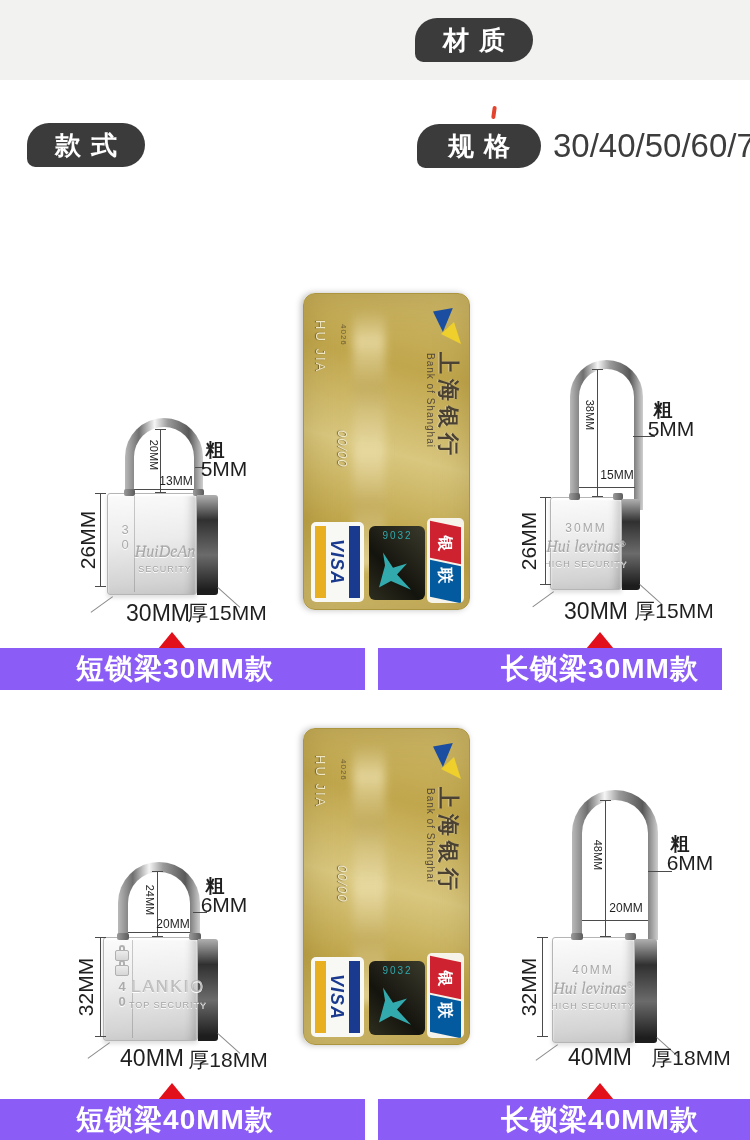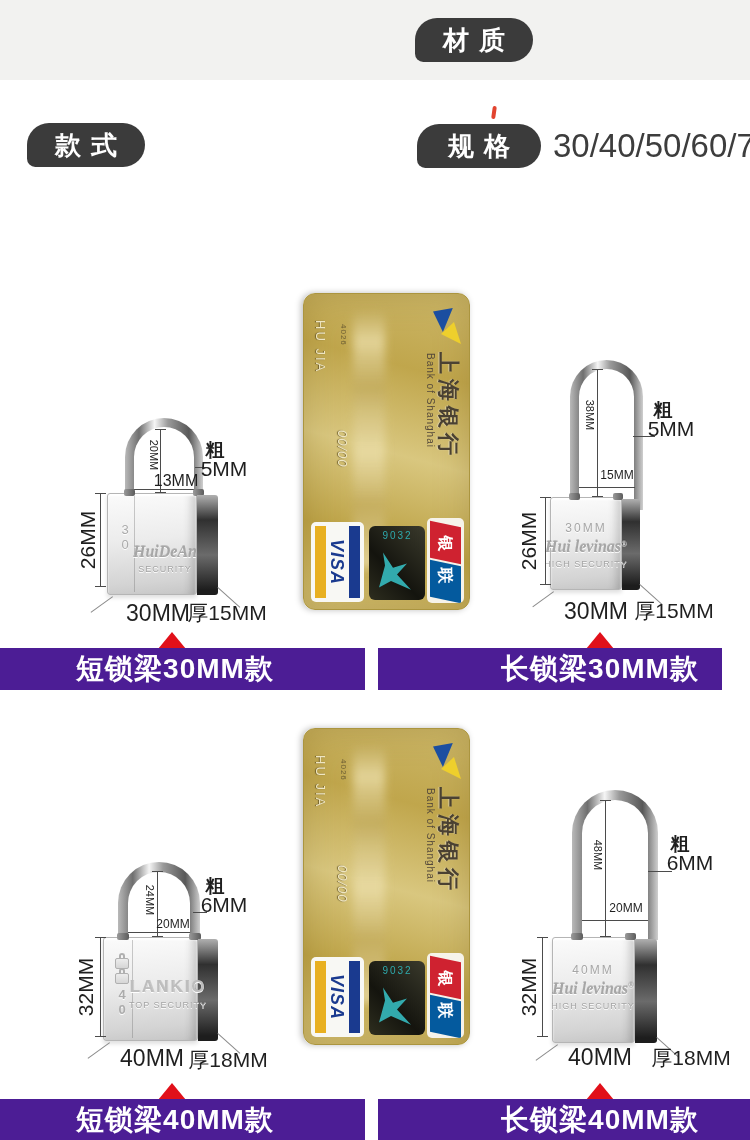--- a/index.html
+++ b/index.html
@@ -36,21 +36,21 @@
   .dv::before,.dv::after{content:"";position:absolute;left:-5px;width:11px;height:1px;background:#4b4b4b;}
   .dv::before{top:0;}.dv::after{bottom:0;}
   .dh{position:absolute;height:1px;background:#4b4b4b;}
   .diag{position:absolute;height:1px;background:#8a8a8a;transform-origin:left top;}
   .lbl{position:absolute;white-space:nowrap;color:#1f1f1f;transform:translate(-50%,-50%);line-height:1;}
   .lbl.r90{transform:translate(-50%,-50%) rotate(90deg);}
   .lbl.rm90{transform:translate(-50%,-50%) rotate(-90deg);}
   .engWrap{position:absolute;transform:translateX(-50%);display:flex;flex-direction:column;
        align-items:center;gap:3px;text-align:center;}
   .eng-top{font-size:12px;letter-spacing:2px;color:#a6a6a6;text-shadow:0 1px 0 #fff;}
-  .eng-brand{font-family:"Liberation Serif",serif;font-style:italic;font-weight:bold;font-size:16px;
+  .eng-brand{font-family:"Liberation Serif",serif;font-style:italic;font-weight:normal;font-size:16px;
        color:#a6a6a6;text-shadow:0 1px 0 #fff,0 -1px 0 rgba(0,0,0,.18);}
   .eng-brand sup{font-size:8px;}
   .eng-brand.block{font-family:"Liberation Sans",sans-serif;font-style:normal;letter-spacing:2px;color:#bdbdbd;
        text-shadow:0 1px 0 #fff,1px 0 0 rgba(0,0,0,.15);}
   .eng-sub{font-size:9px;letter-spacing:1px;color:#a6a6a6;text-shadow:0 1px 0 #fff;}
   .sideCol{position:absolute;display:flex;flex-direction:column;align-items:center;gap:4px;}
   .eng-side{width:12px;word-break:break-all;line-height:1.15;font-size:13px;color:#ababab;
        text-shadow:0 1px 0 #fff;text-align:center;}
   .mlock{width:14px;height:11px;border:1px solid #b0b0b0;border-radius:2px;position:relative;
        background:linear-gradient(#ececec,#d6d6d6);box-sizing:border-box;}
@@ -94,21 +94,21 @@
   .holo i{position:absolute;left:22px;top:10px;width:44px;height:40px;background:#37c4c9;display:block;
        clip-path:polygon(10% 80%,45% 55%,35% 20%,60% 45%,95% 10%,75% 60%,90% 90%,40% 75%);opacity:.85;}
   .visa{left:228px;top:105px;width:80px;height:53px;background:#f8f8f4;border-radius:5px;overflow:hidden;}
   .visa i{position:absolute;left:4px;right:4px;height:11px;display:block;}
   .visa .vb{top:4px;background:#1a3a8f;}
   .visa .vg{bottom:4px;background:#e8b021;}
   .visa span{position:absolute;left:0;right:0;top:17px;text-align:center;color:#1a3a8f;
        font-weight:bold;font-style:italic;font-size:18px;letter-spacing:1px;}
 
   
-  .banner{position:absolute;height:42px;background:#4c1d95;}
+  .banner{position:absolute;height:42px;background:#8b5cf6;}
   .banner span{position:absolute;top:50%;transform:translate(-50%,-50%);color:#fff;
        font-size:28px;font-weight:bold;white-space:nowrap;letter-spacing:1px;}
   .tri{position:absolute;width:0;height:0;border-left:14px solid transparent;
        border-right:14px solid transparent;border-bottom:17px solid #e1101a;}
 </style>
 </head>
 <body>
 
 <div class="page">
 
@@ -129,21 +129,21 @@
 
 
   <div class="fig" style="left:75px;top:415px;width:205px;height:215px;">
     <div class="shk" style="left:50px;top:3px;width:78px;height:84px;">
         <i style="left:9px;right:9px;top:9px;"></i>
       </div>
     <div class="dv" style="left:85px;top:14px;height:64px;"></div>
     <div class="dh" style="left:59px;top:74px;width:61px;"></div>
     <div class="dh" style="left:120px;top:52px;width:11px;"></div>
     <div class="lbl r90" style="left:78px;top:40px;font-size:11px;">20MM</div>
-    <div class="lbl" style="left:101px;top:66px;font-size:16px;">13MM</div>
+    <div class="lbl" style="left:101px;top:66px;font-size:12px;">13MM</div>
     <div class="lbl" style="left:140px;top:34px;font-size:19px;font-weight:bold;">粗</div>
     <div class="lbl" style="left:149px;top:53px;font-size:21px;">5MM</div>
     <div class="lockbody" style="left:32px;top:78px;width:90px;height:102px;">
       <div class="stub" style="left:16px;width:11px;"></div>
       <div class="stub" style="left:85px;width:11px;"></div>
       <div class="seam" style="left:26px;"></div>
     </div>
     <div class="bside" style="left:122px;top:80px;width:21px;height:100px;"></div>
     <div class="sideCol" style="left:44px;top:108px;">
       <div class="eng-side">30</div>
@@ -199,21 +199,21 @@
     <div class="lbl r90" style="left:79px;top:45px;font-size:11px;">24MM</div>
     <div class="lbl" style="left:103px;top:69px;font-size:12px;">20MM</div>
     <div class="lbl" style="left:145px;top:30px;font-size:19px;font-weight:bold;">粗</div>
     <div class="lbl" style="left:154px;top:49px;font-size:21px;">6MM</div>
     <div class="lockbody" style="left:33px;top:82px;width:95px;height:104px;">
       <div class="stub" style="left:13px;width:12px;"></div>
       <div class="stub" style="left:85px;width:12px;"></div>
       <div class="seam" style="left:28px;"></div>
     </div>
     <div class="bside" style="left:128px;top:84px;width:20px;height:102px;"></div>
-    <div class="sideCol" style="left:45px;top:103px;font-weight:bold;">
+    <div class="sideCol" style="left:45px;top:95px;font-weight:bold;">
       <div class="mlock"></div>
       <div class="mlock"></div>
       <div class="eng-side">40</div>
     </div>
     <div class="engWrap" style="left:98px;top:122px;">
       <span class="eng-brand block" style="font-size:17px;">LANKIO</span>
       <span class="eng-sub">TOP SECURITY</span>
     </div>
     <div class="dv" style="left:30px;top:82px;height:100px;"></div>
     <div class="lbl rm90" style="left:15px;top:132px;font-size:21px;">32MM</div>

